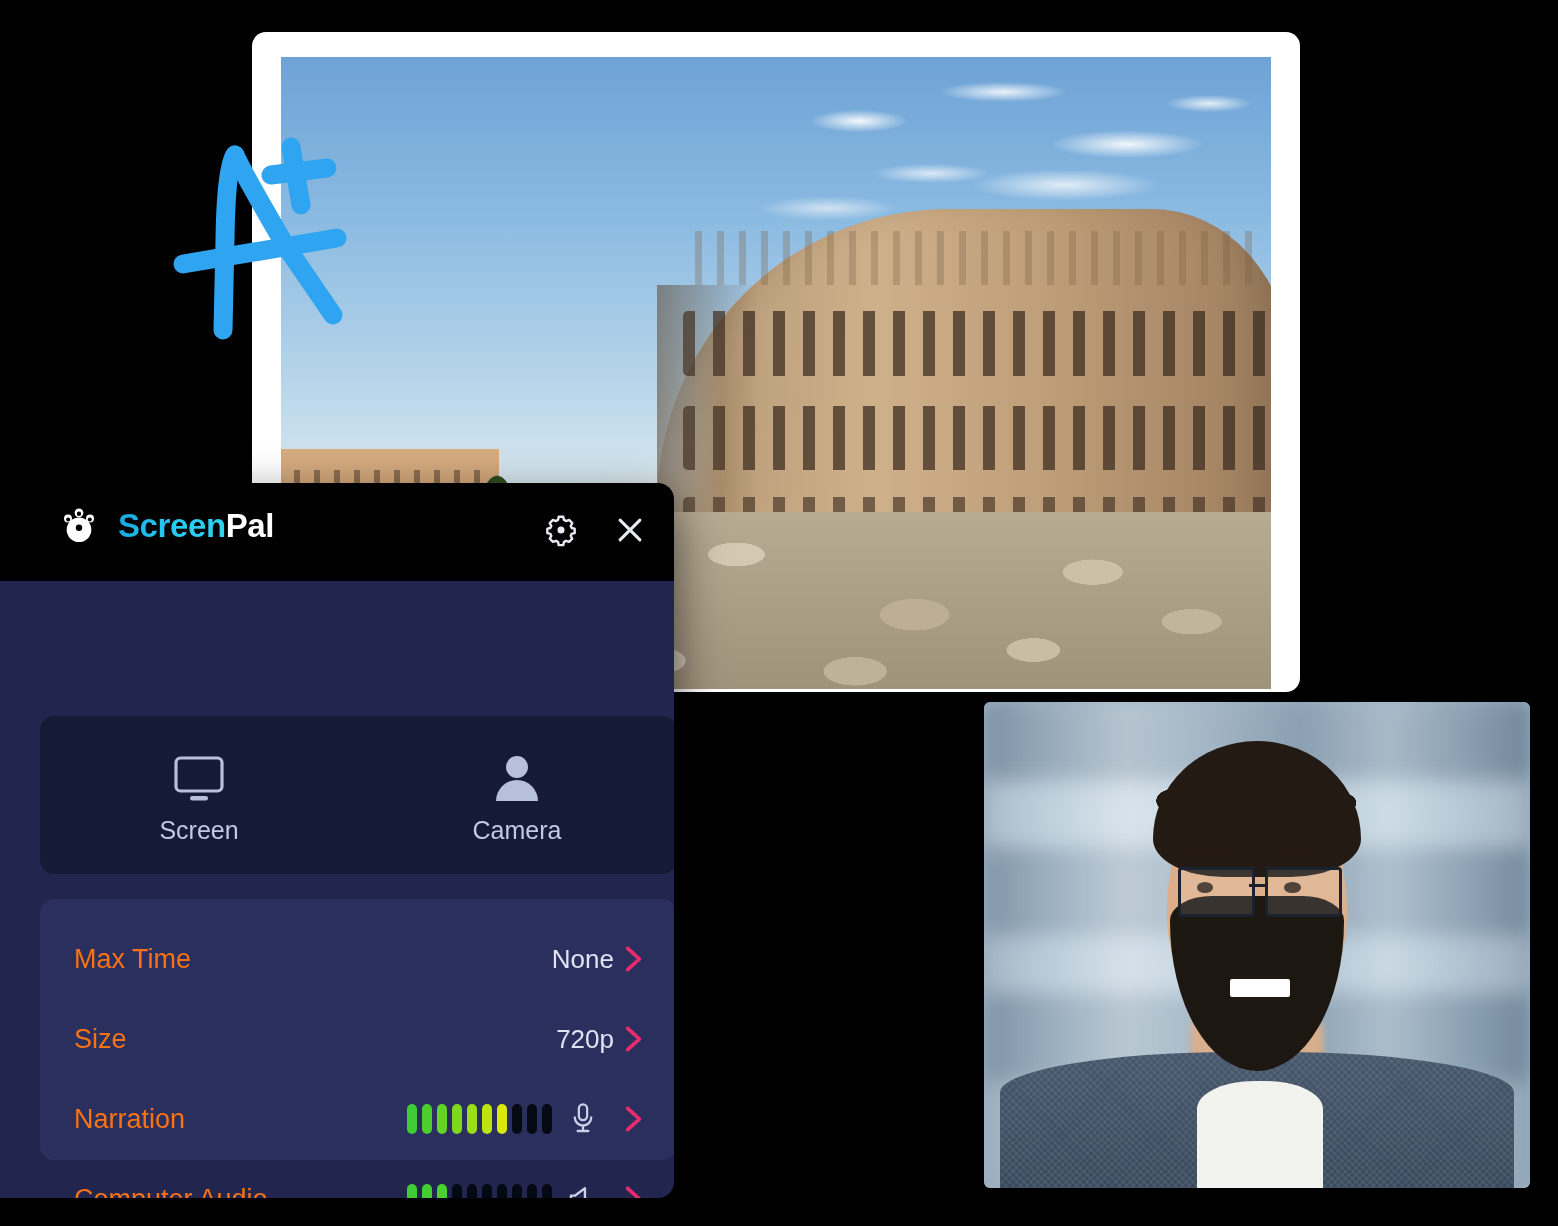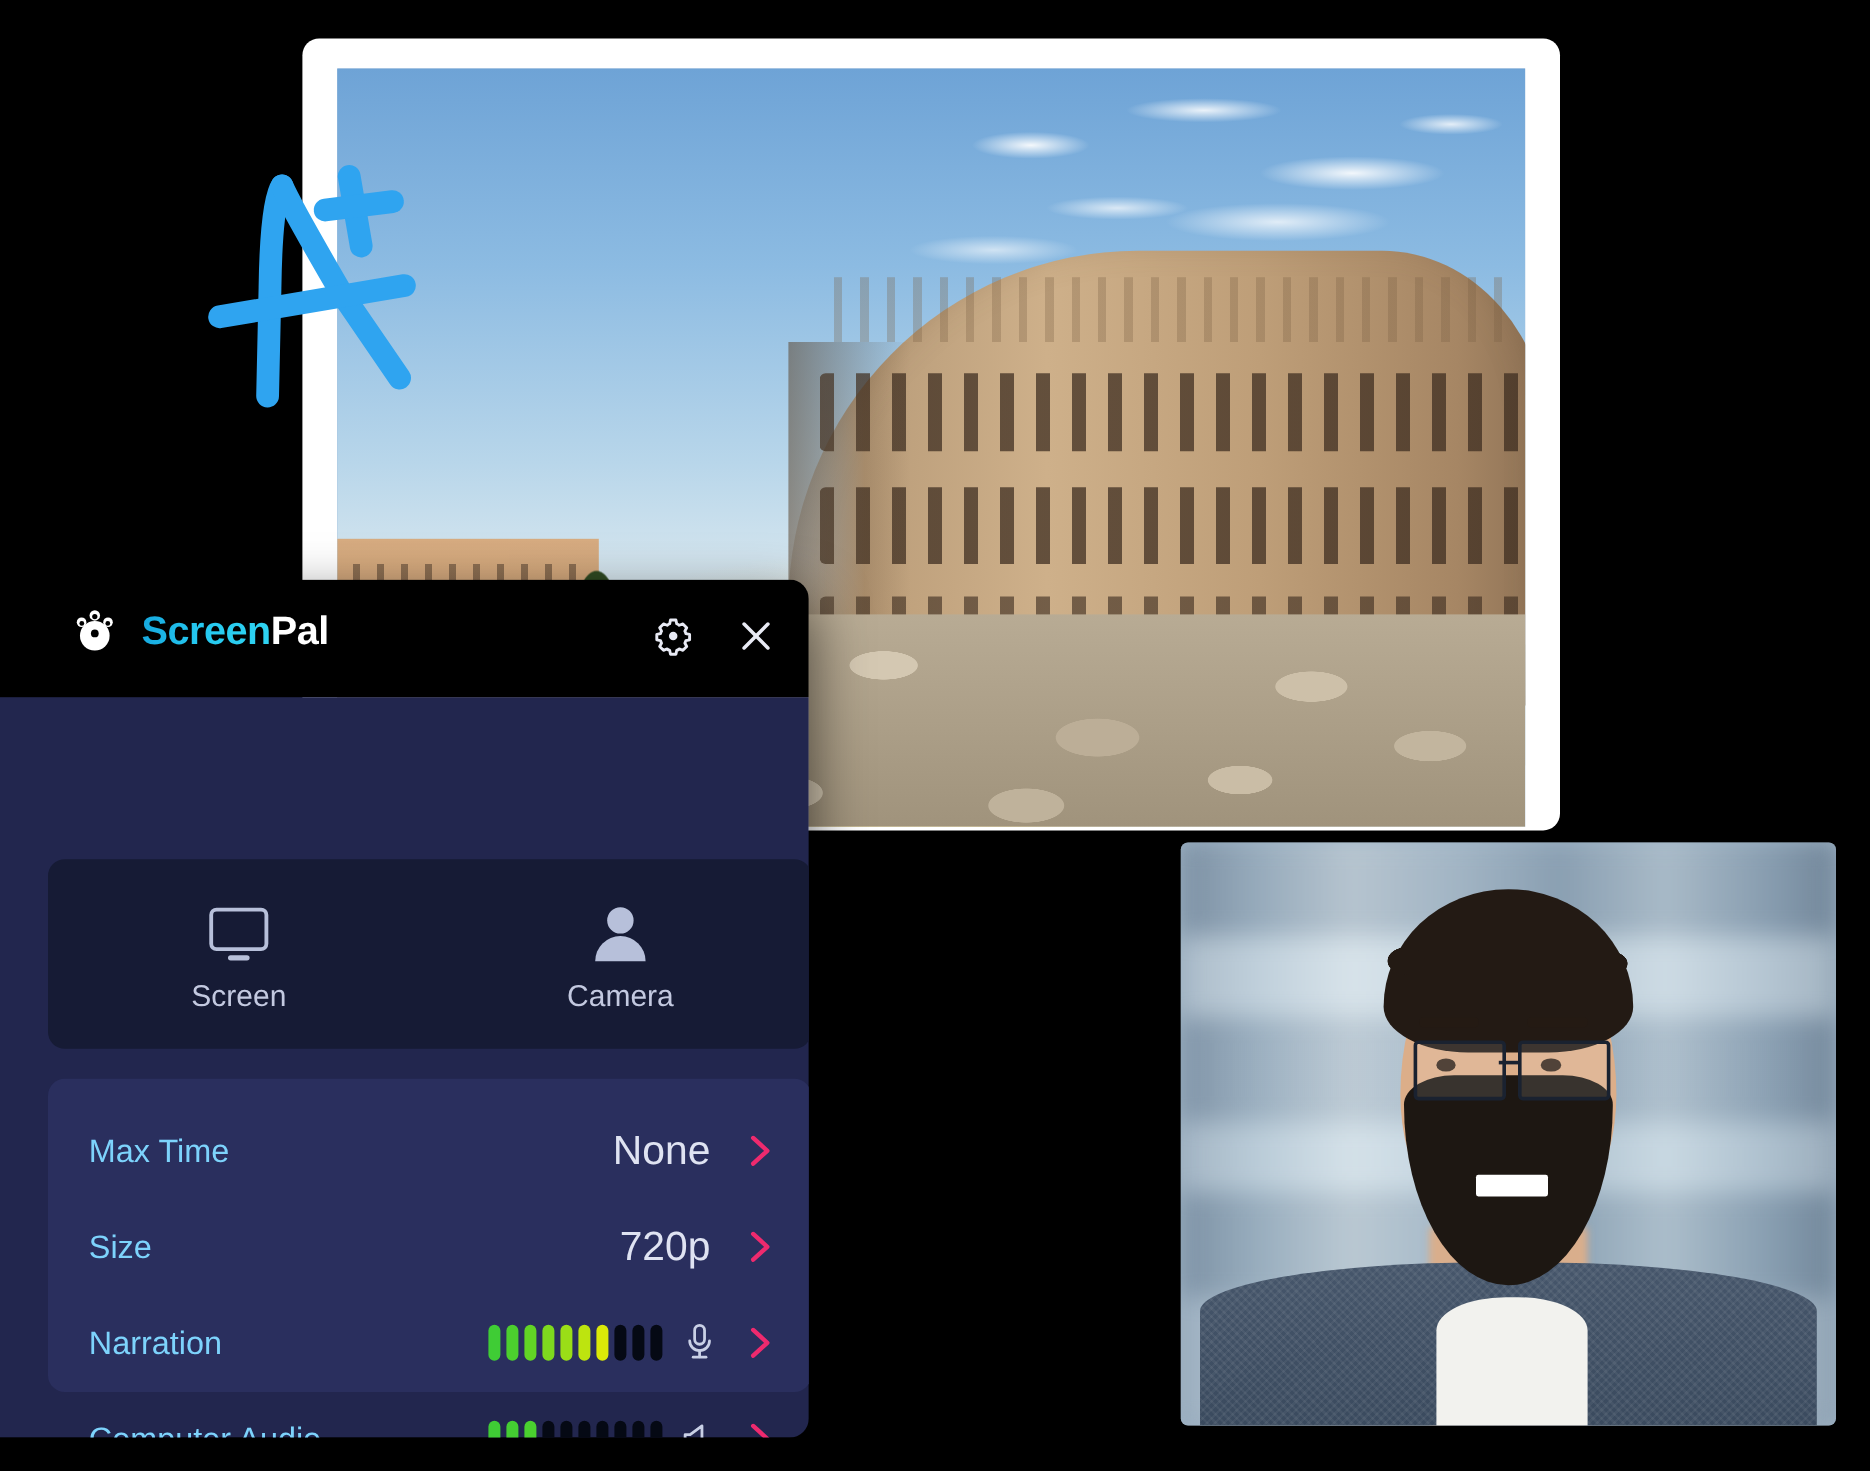--- a/index.html
+++ b/index.html
@@ -135,23 +135,23 @@
   .tabs{position:absolute;left:78px;top:135px;width:636px;height:158px;background:#161b35;border-radius:14px;display:flex;}
   .tab{flex:1;display:flex;flex-direction:column;align-items:center;justify-content:center;gap:14px;border-radius:14px;cursor:pointer;}
   .tab.active{background:#2b2f5c;box-shadow:0 0 0 1px rgba(255,255,255,.06) inset;}
   .tab-icon{height:56px;display:flex;align-items:flex-end;justify-content:center;}
   .tab-label{font-size:25px;color:#c3c9e0;line-height:1;}
   .tab.active .tab-label{color:#fff;}
 
   .rows{position:absolute;left:78px;top:318px;width:636px;bottom:38px;background:#2a2f5e;border-radius:14px;}
   .row{position:absolute;left:34px;right:30px;height:60px;display:flex;align-items:center;cursor:pointer;}
   .row-1{top:30px;} .row-2{top:110px;} .row-3{top:190px;} .row-4{top:270px;}
-  .row-label{font-size:27px;color:#7dd3fc;flex:0 0 auto;}
+  .row-label{font-size:27px;color:#f97316;flex:0 0 auto;}
   .row-spacer{flex:1;}
-  .row-value{font-size:34px;color:#dfe3f2;margin-right:28px;}
+  .row-value{font-size:26px;color:#dfe3f2;margin-right:6px;}
   .chev{width:26px;height:30px;flex:0 0 auto;}
   .meter{display:flex;gap:5px;align-items:center;margin-right:14px;}
   .meter i{display:block;width:10px;height:30px;border-radius:5px;background:#050914;}
   .aud-icon{width:34px;height:34px;margin-right:20px;display:flex;align-items:center;justify-content:center;}
 </style>
 </head>
 <body>
 
 <div id="stage">
 

